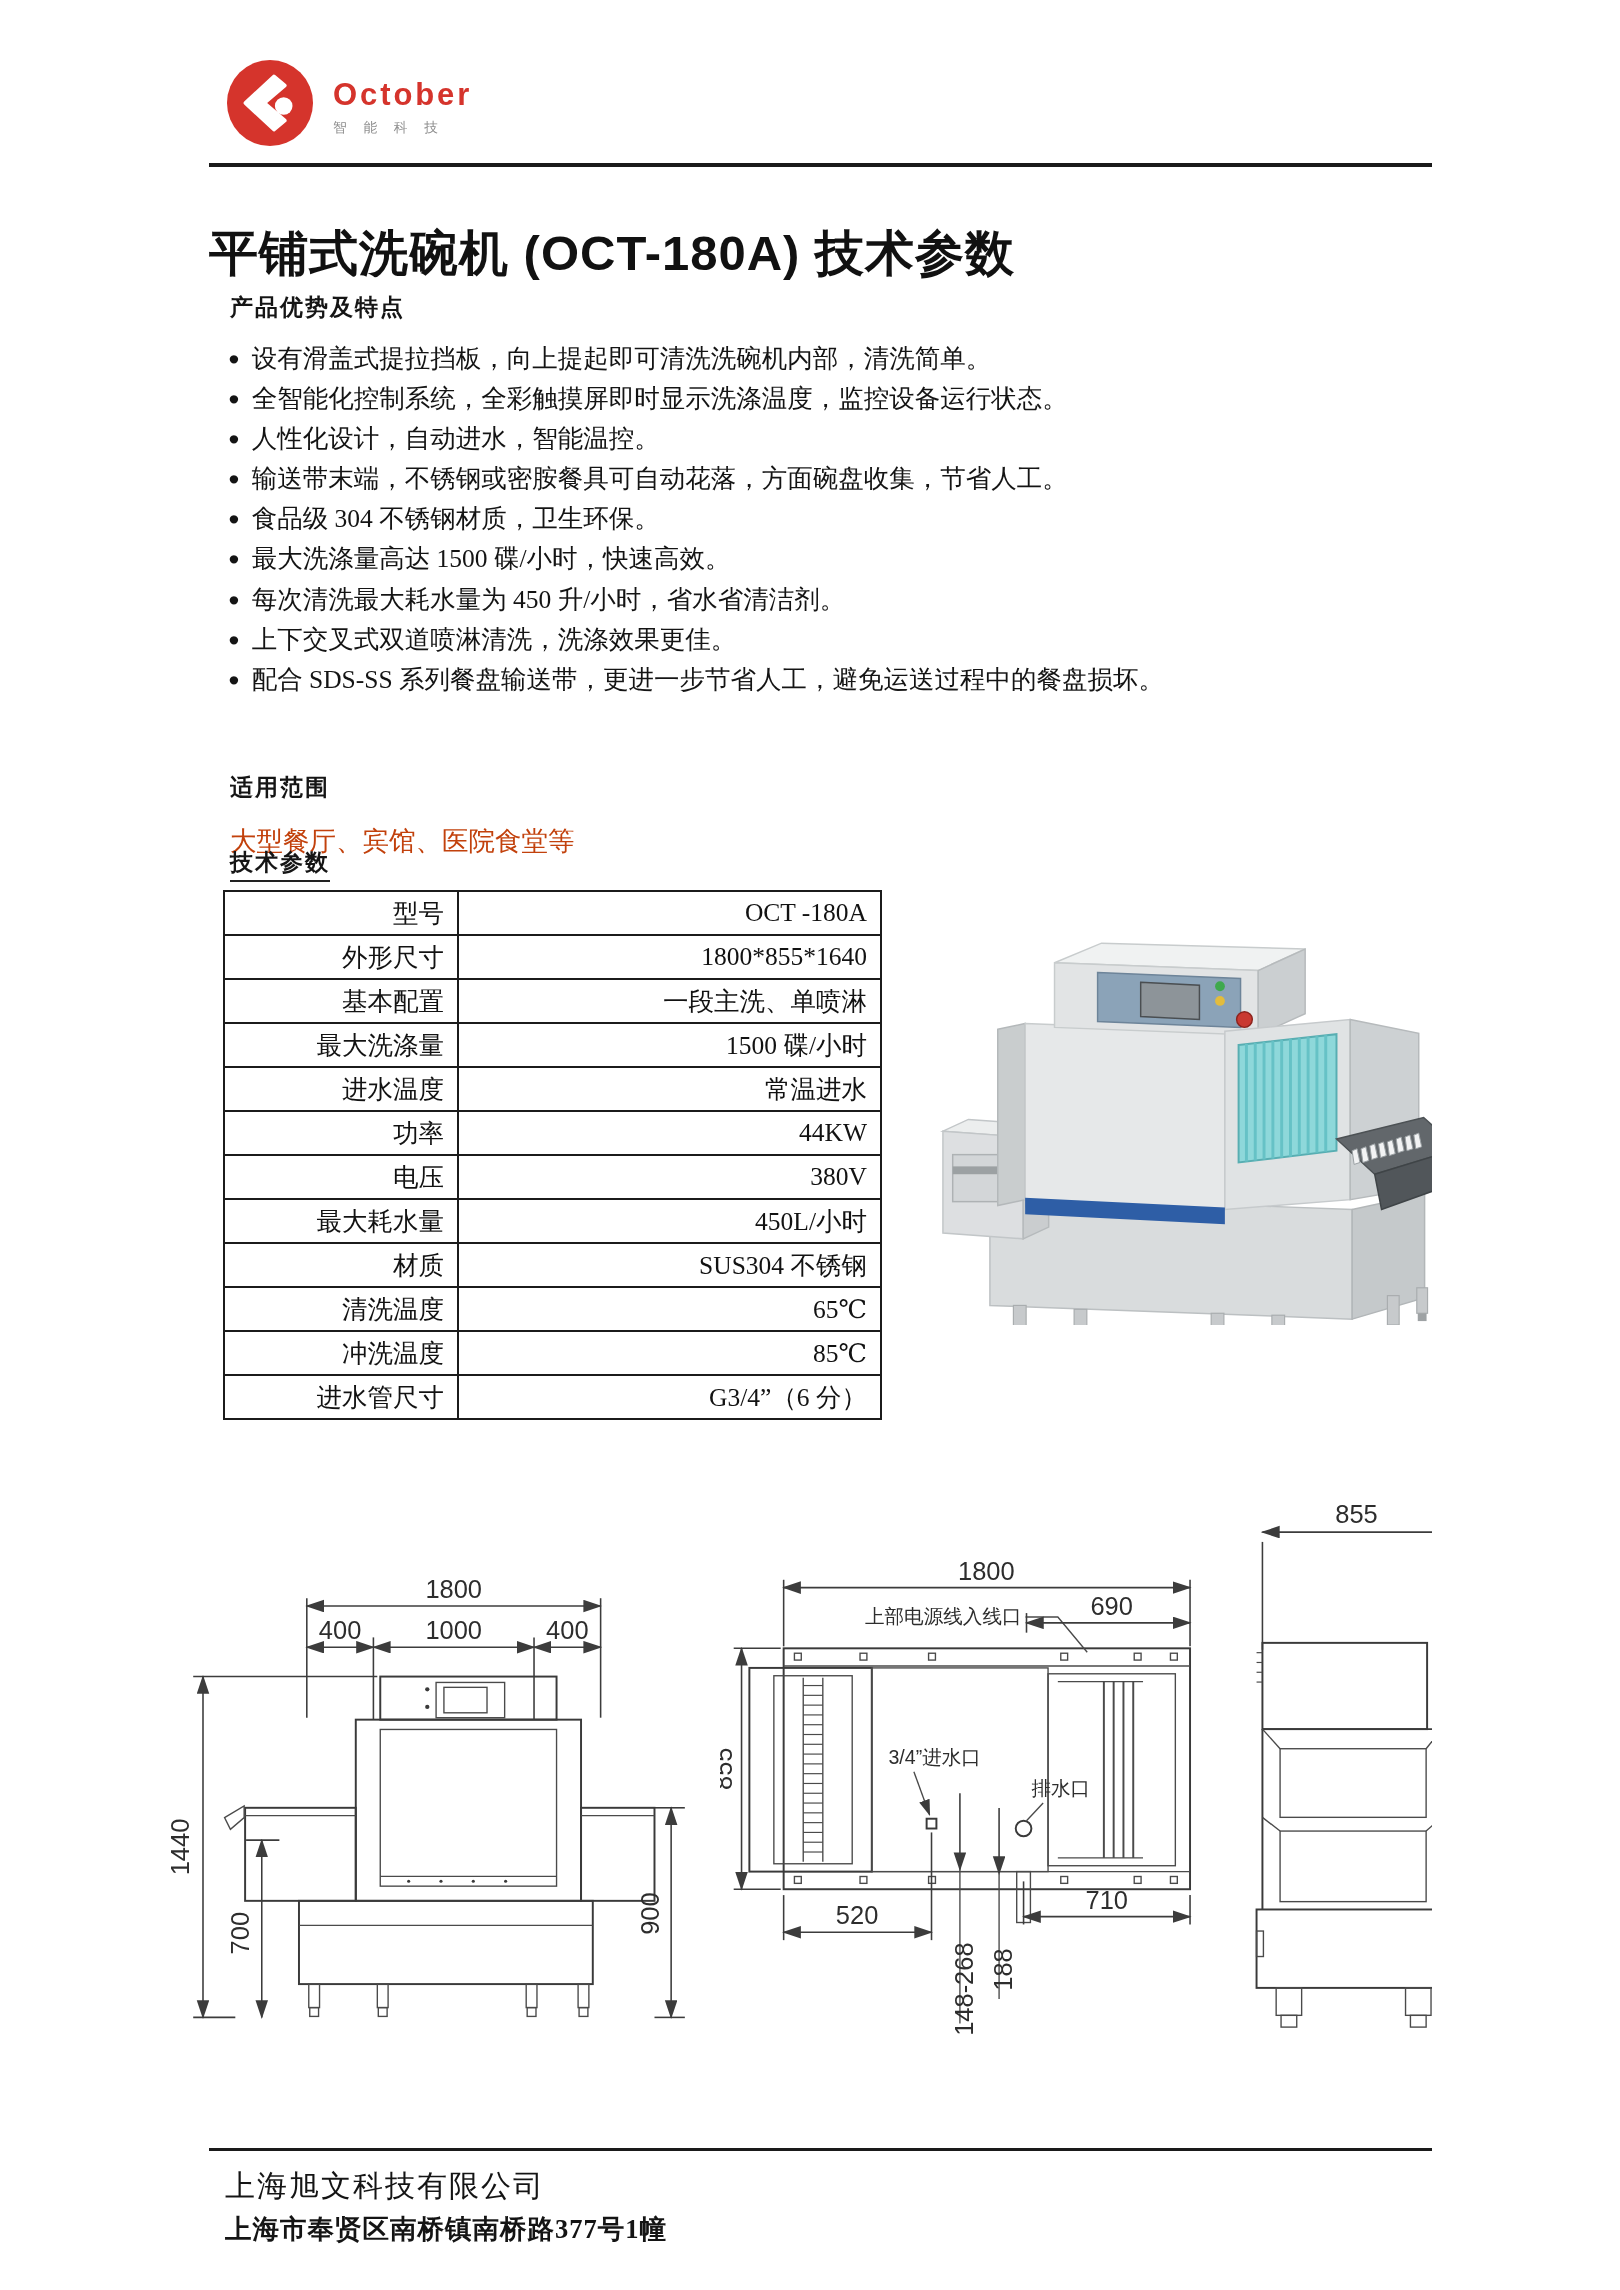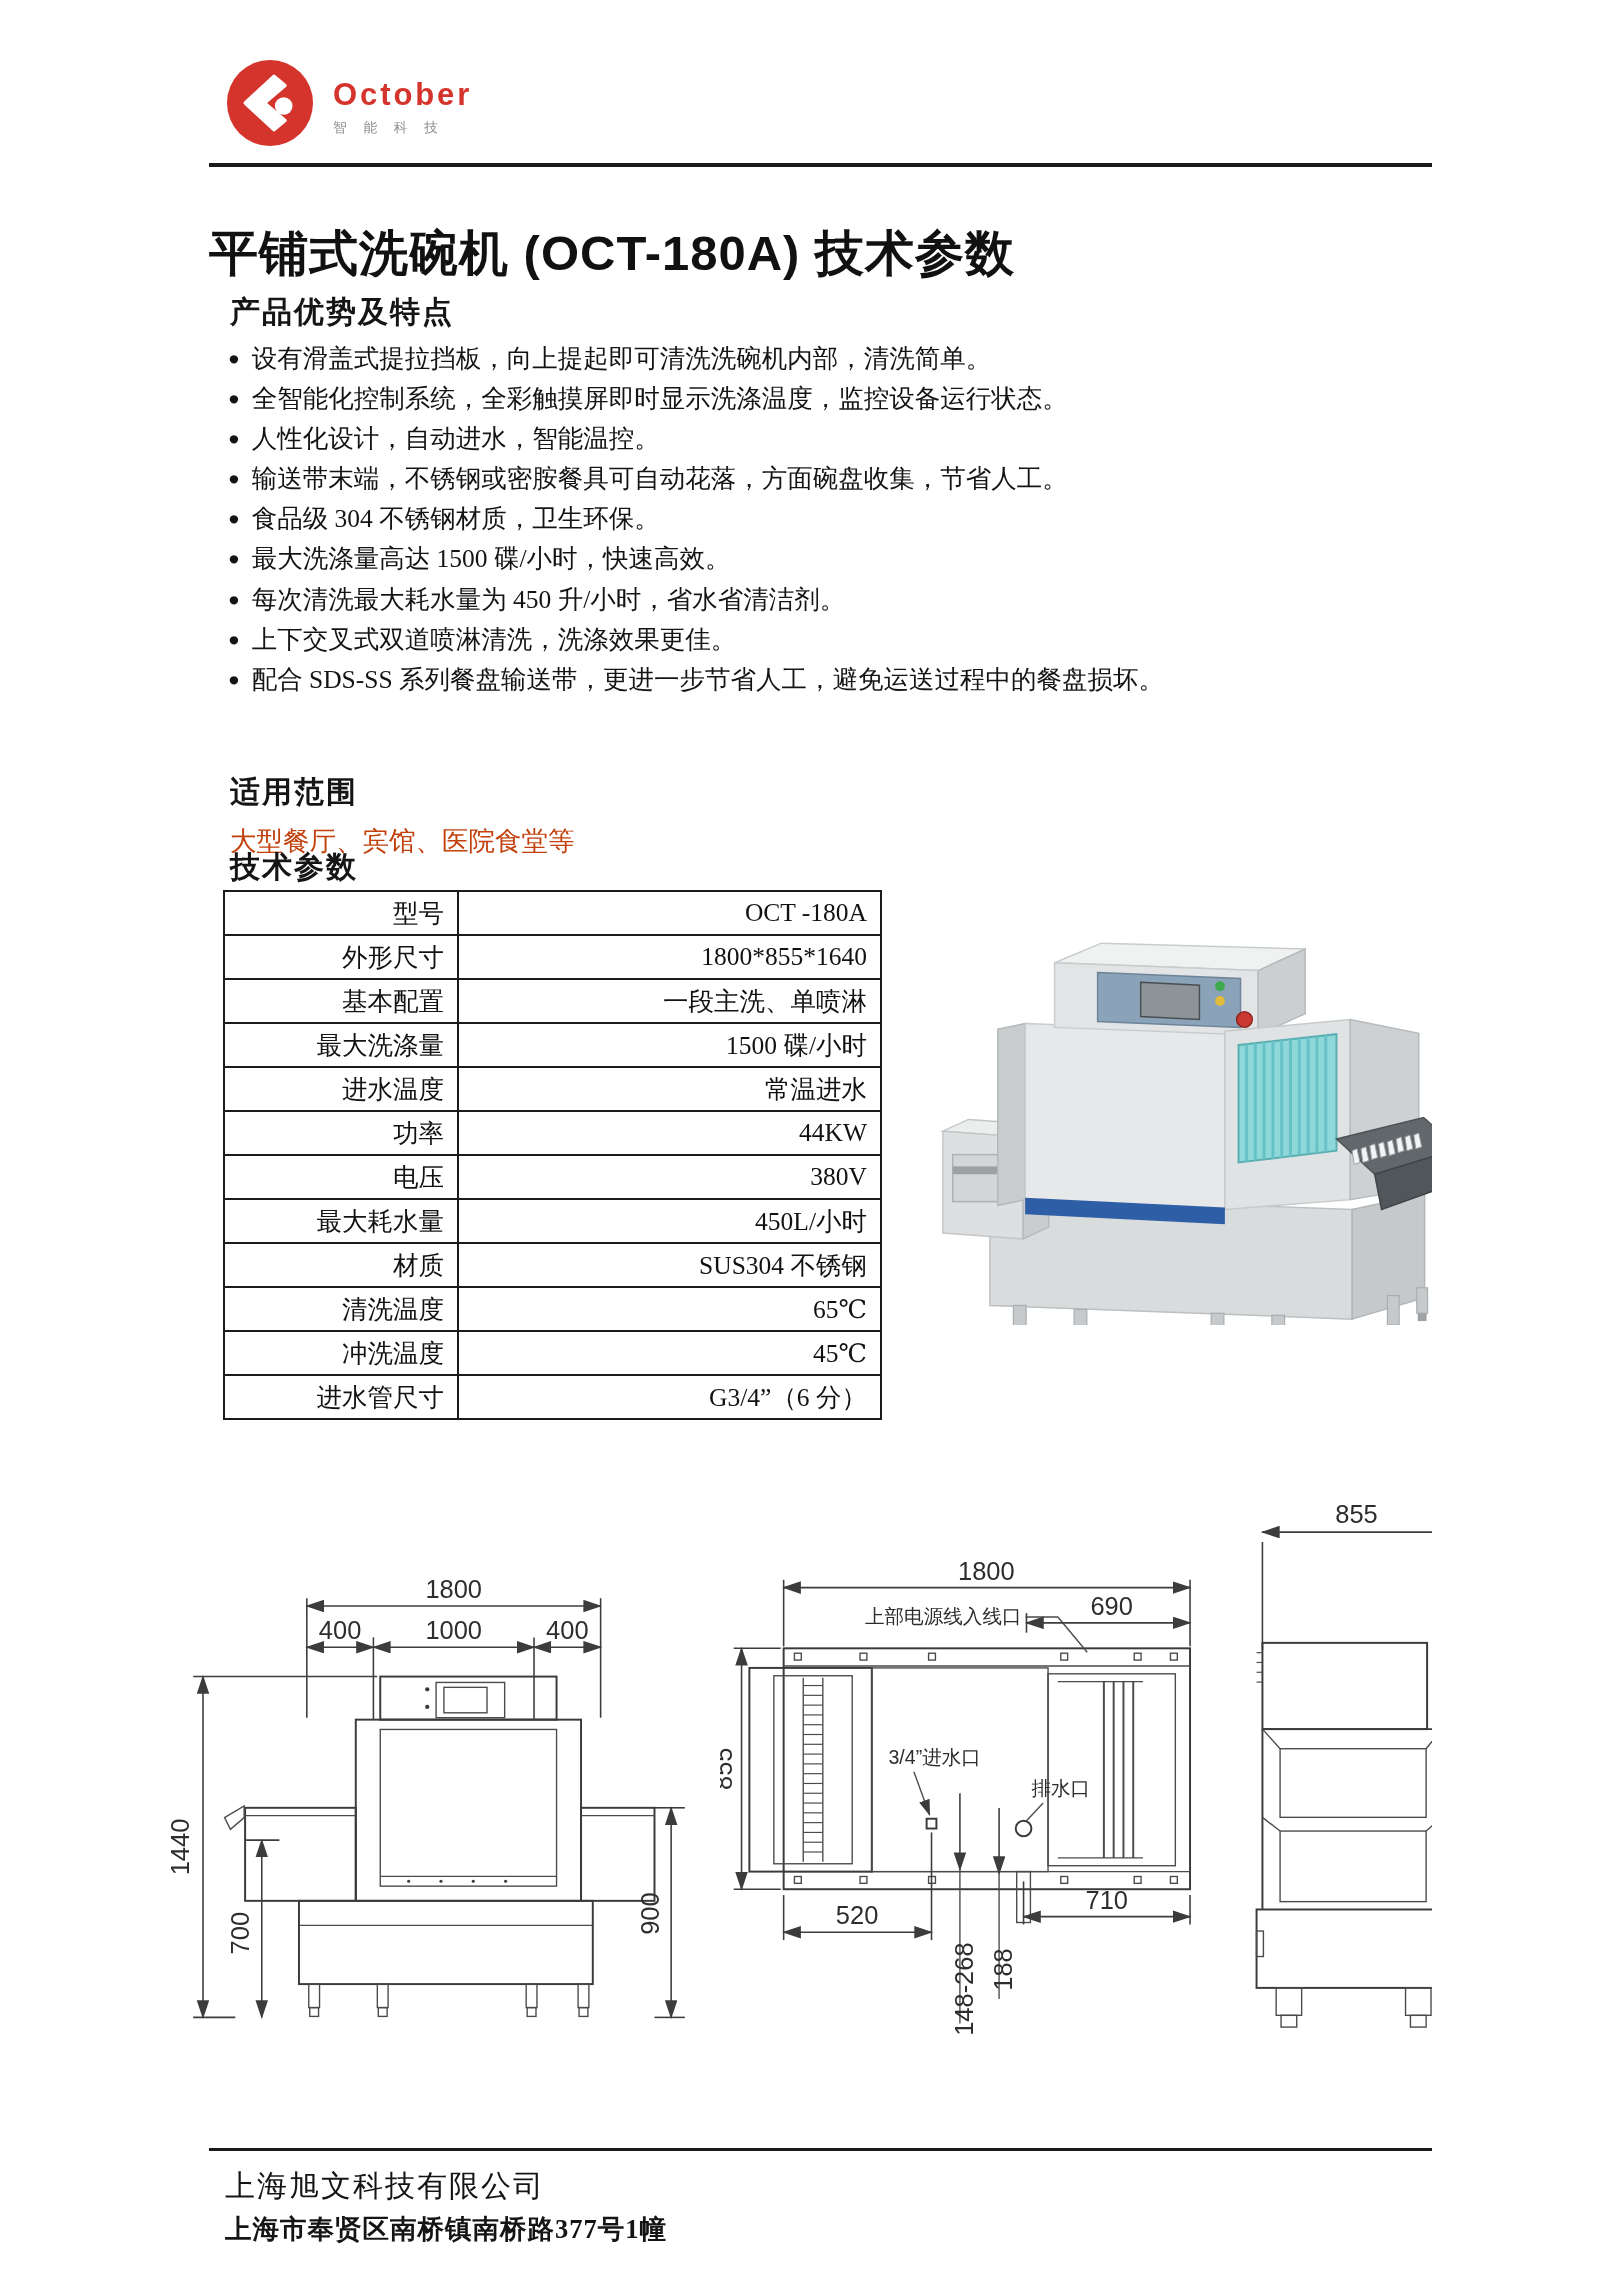--- a/index.html
+++ b/index.html
@@ -25,21 +25,21 @@
   .header-rule{position:absolute;left:209px;top:163px;width:1227px;height:3.9px;background:#1a1a1a;}
   
   .doc-title{
     position:absolute;left:209px;top:188px;width:1227px;
     font-family:"Liberation Sans","DejaVu Sans",sans-serif;
     font-weight:900;font-size:49px;letter-spacing:1px;color:#111;
   }
   
   .sec-heading{
     position:absolute;left:230px;
-    font-size:30px;font-weight:600;color:#151515;letter-spacing:2px;
+    font-size:23px;font-weight:600;color:#151515;letter-spacing:2px;
   }
   .features-heading{top:292px;}
   .scope-heading{top:772px;}
   .specs-heading{top:847px;border-bottom:2.9px solid #222;padding-bottom:2px;}
   
   .features-list{
     position:absolute;left:228px;top:345px;width:1157px;
     list-style:none;margin:0;padding:0;
   }
   .features-list li{
@@ -152,21 +152,21 @@
       <tr>
           <td class="c1">材质</td>
           <td class="c2">SUS304 不锈钢</td>
         </tr>
       <tr>
           <td class="c1">清洗温度</td>
           <td class="c2">65℃</td>
         </tr>
       <tr>
           <td class="c1">冲洗温度</td>
-          <td class="c2">45℃</td>
+          <td class="c2">85℃</td>
         </tr>
       <tr>
           <td class="c1">进水管尺寸</td>
           <td class="c2">G3/4”（6 分）</td>
         </tr>
     </tbody>
   </table>
 
   <svg id="photo-svg" width="534" height="421" viewBox="0 0 545 430">
 

